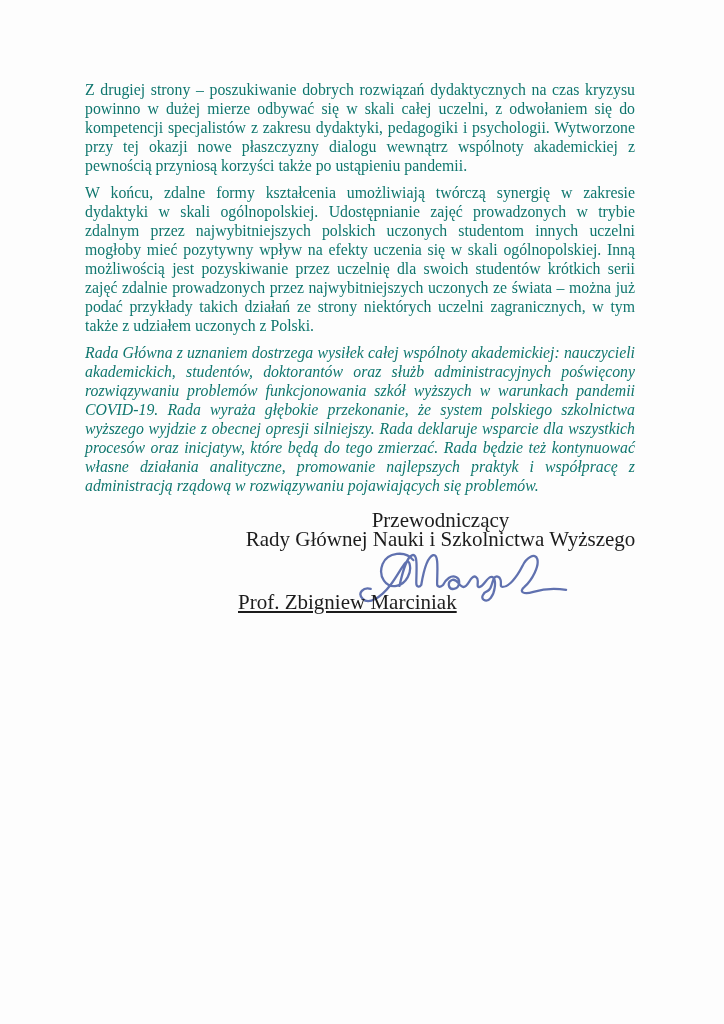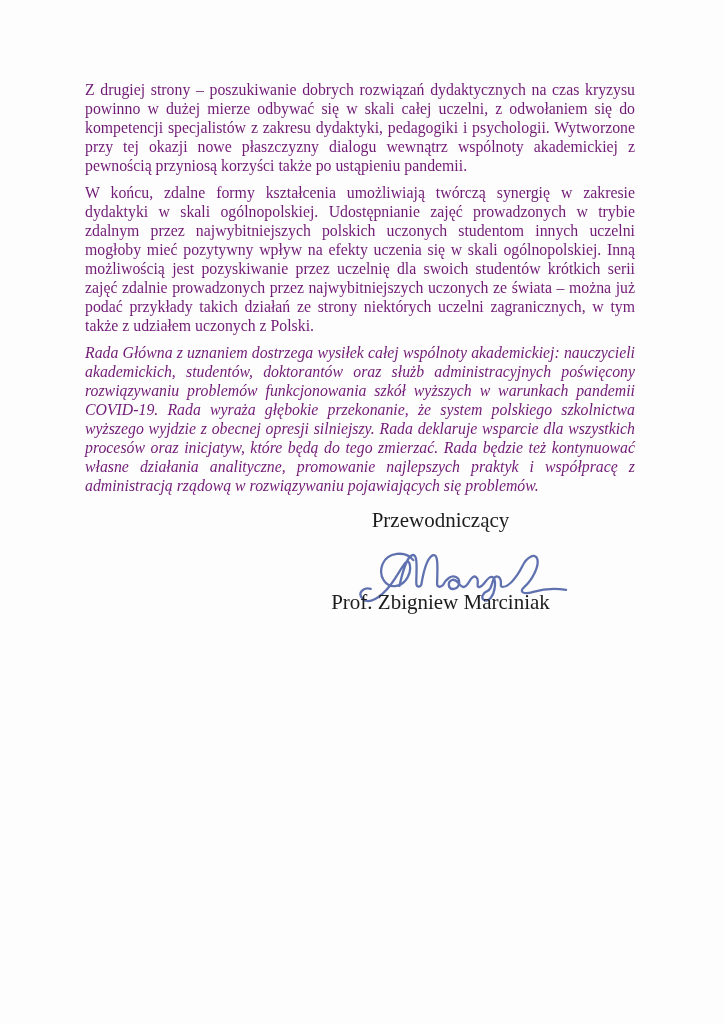--- a/index.html
+++ b/index.html
@@ -23,21 +23,21 @@
     position: absolute;
     left: 85px;
     top: 80px;
     width: 554px;
   }
 
   .letter-body p {
     font-size: 15.8px;
     line-height: 19px;
     text-align: justify;
-    color: #701a75;
+    color: #0f766e;
     margin: 0 4px 8px 0;
   }
   .letter-body p:last-child { margin-bottom: 0; font-style: italic; }
 
   .signature-block {
     position: absolute;
     left: 238px;
     top: 511px;
     width: 405px;
     height: 110px;
@@ -59,36 +59,38 @@
     width: 248px;
     height: 63px;
     pointer-events: none;
   }
 
   .sig-name {
     position: absolute;
     left: 0;
     top: 82px;
     width: 100%;
-    text-align: center;
+    text-align: left;
+    text-decoration: underline;
   }
 </style>
 </head>
 <body>
 
 <div class="page">
 
   <section class="letter-body">
     <p>Z drugiej strony – poszukiwanie dobrych rozwiązań dydaktycznych na czas kryzysu powinno w dużej mierze odbywać się w skali całej uczelni, z odwołaniem się do kompetencji specjalistów z zakresu dydaktyki, pedagogiki i psychologii. Wytworzone przy tej okazji nowe płaszczyzny dialogu wewnątrz wspólnoty akademickiej z pewnością przyniosą korzyści także po ustąpieniu pandemii.</p>
     <p>W końcu, zdalne formy kształcenia umożliwiają twórczą synergię w zakresie dydaktyki w skali ogólnopolskiej. Udostępnianie zajęć prowadzonych w trybie zdalnym przez najwybitniejszych polskich uczonych studentom innych uczelni mogłoby mieć pozytywny wpływ na efekty uczenia się w skali ogólnopolskiej. Inną możliwością jest pozyskiwanie przez uczelnię dla swoich studentów krótkich serii zajęć zdalnie prowadzonych przez najwybitniejszych uczonych ze świata – można już podać przykłady takich działań ze strony niektórych uczelni zagranicznych, w tym także z udziałem uczonych z Polski.</p>
     <p>Rada Główna z uznaniem dostrzega wysiłek całej wspólnoty akademickiej: nauczycieli akademickich, studentów, doktorantów oraz służb administracyjnych poświęcony rozwiązywaniu problemów funkcjonowania szkół wyższych w warunkach pandemii COVID-19. Rada wyraża głębokie przekonanie, że system polskiego szkolnictwa wyższego wyjdzie z obecnej opresji silniejszy. Rada deklaruje wsparcie dla wszystkich procesów oraz inicjatyw, które będą do tego zmierzać. Rada będzie też kontynuować własne działania analityczne, promowanie najlepszych praktyk i współpracę z administracją rządową w rozwiązywaniu pojawiających się problemów.</p>
   </section>
 
   <div class="signature-block">
     <span class="sig-title-line">Przewodniczący</span>
+    <span class="sig-title-line">Rady Głównej Nauki i Szkolnictwa Wyższego</span>
 
     <svg class="sig-scrawl" viewBox="0 0 250 63" xmlns="http://www.w3.org/2000/svg" aria-hidden="true">
       <path fill="none" stroke="#5265a8" stroke-width="2.3" stroke-linecap="round" stroke-linejoin="round" opacity="0.92" d="M 86,14
                C 78,4 60,6 55,18
                C 50,31 59,42 69,40
                C 79,38 85,26 82,17
                C 79,10 73,26 63,39
                C 53,52 41,59 35,53
                C 29,47 36,41 43,43
                M 72,40

